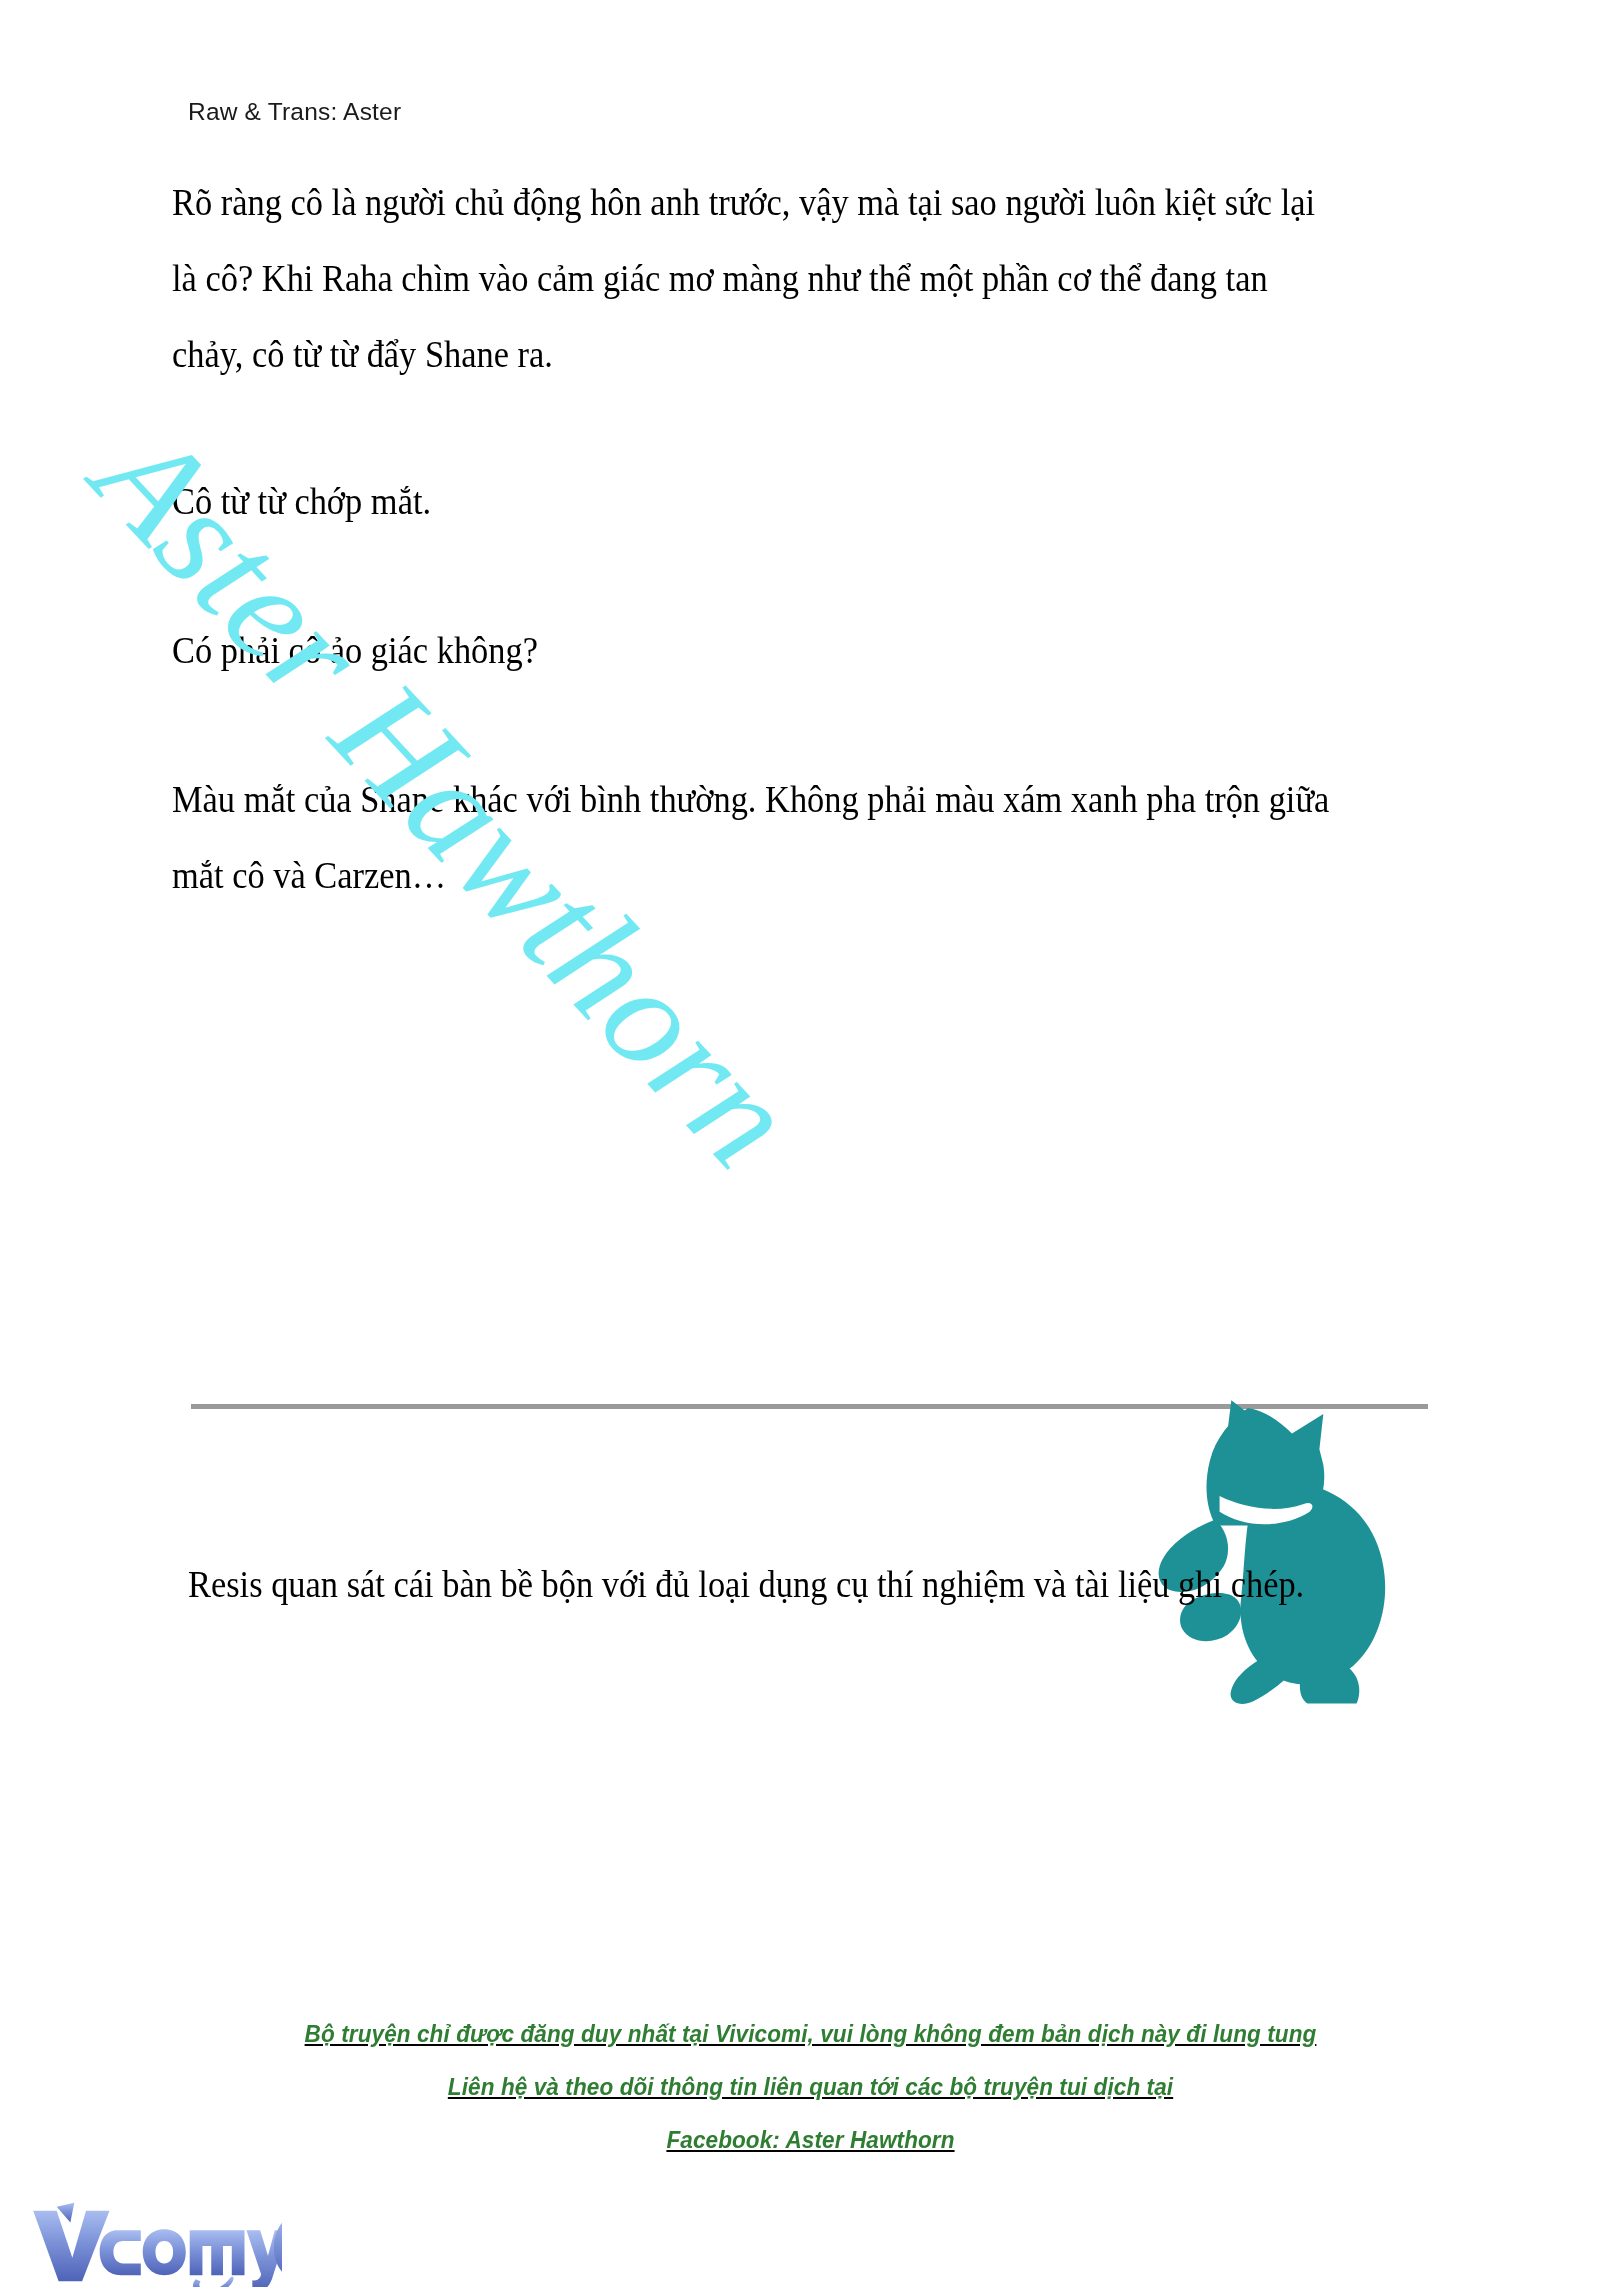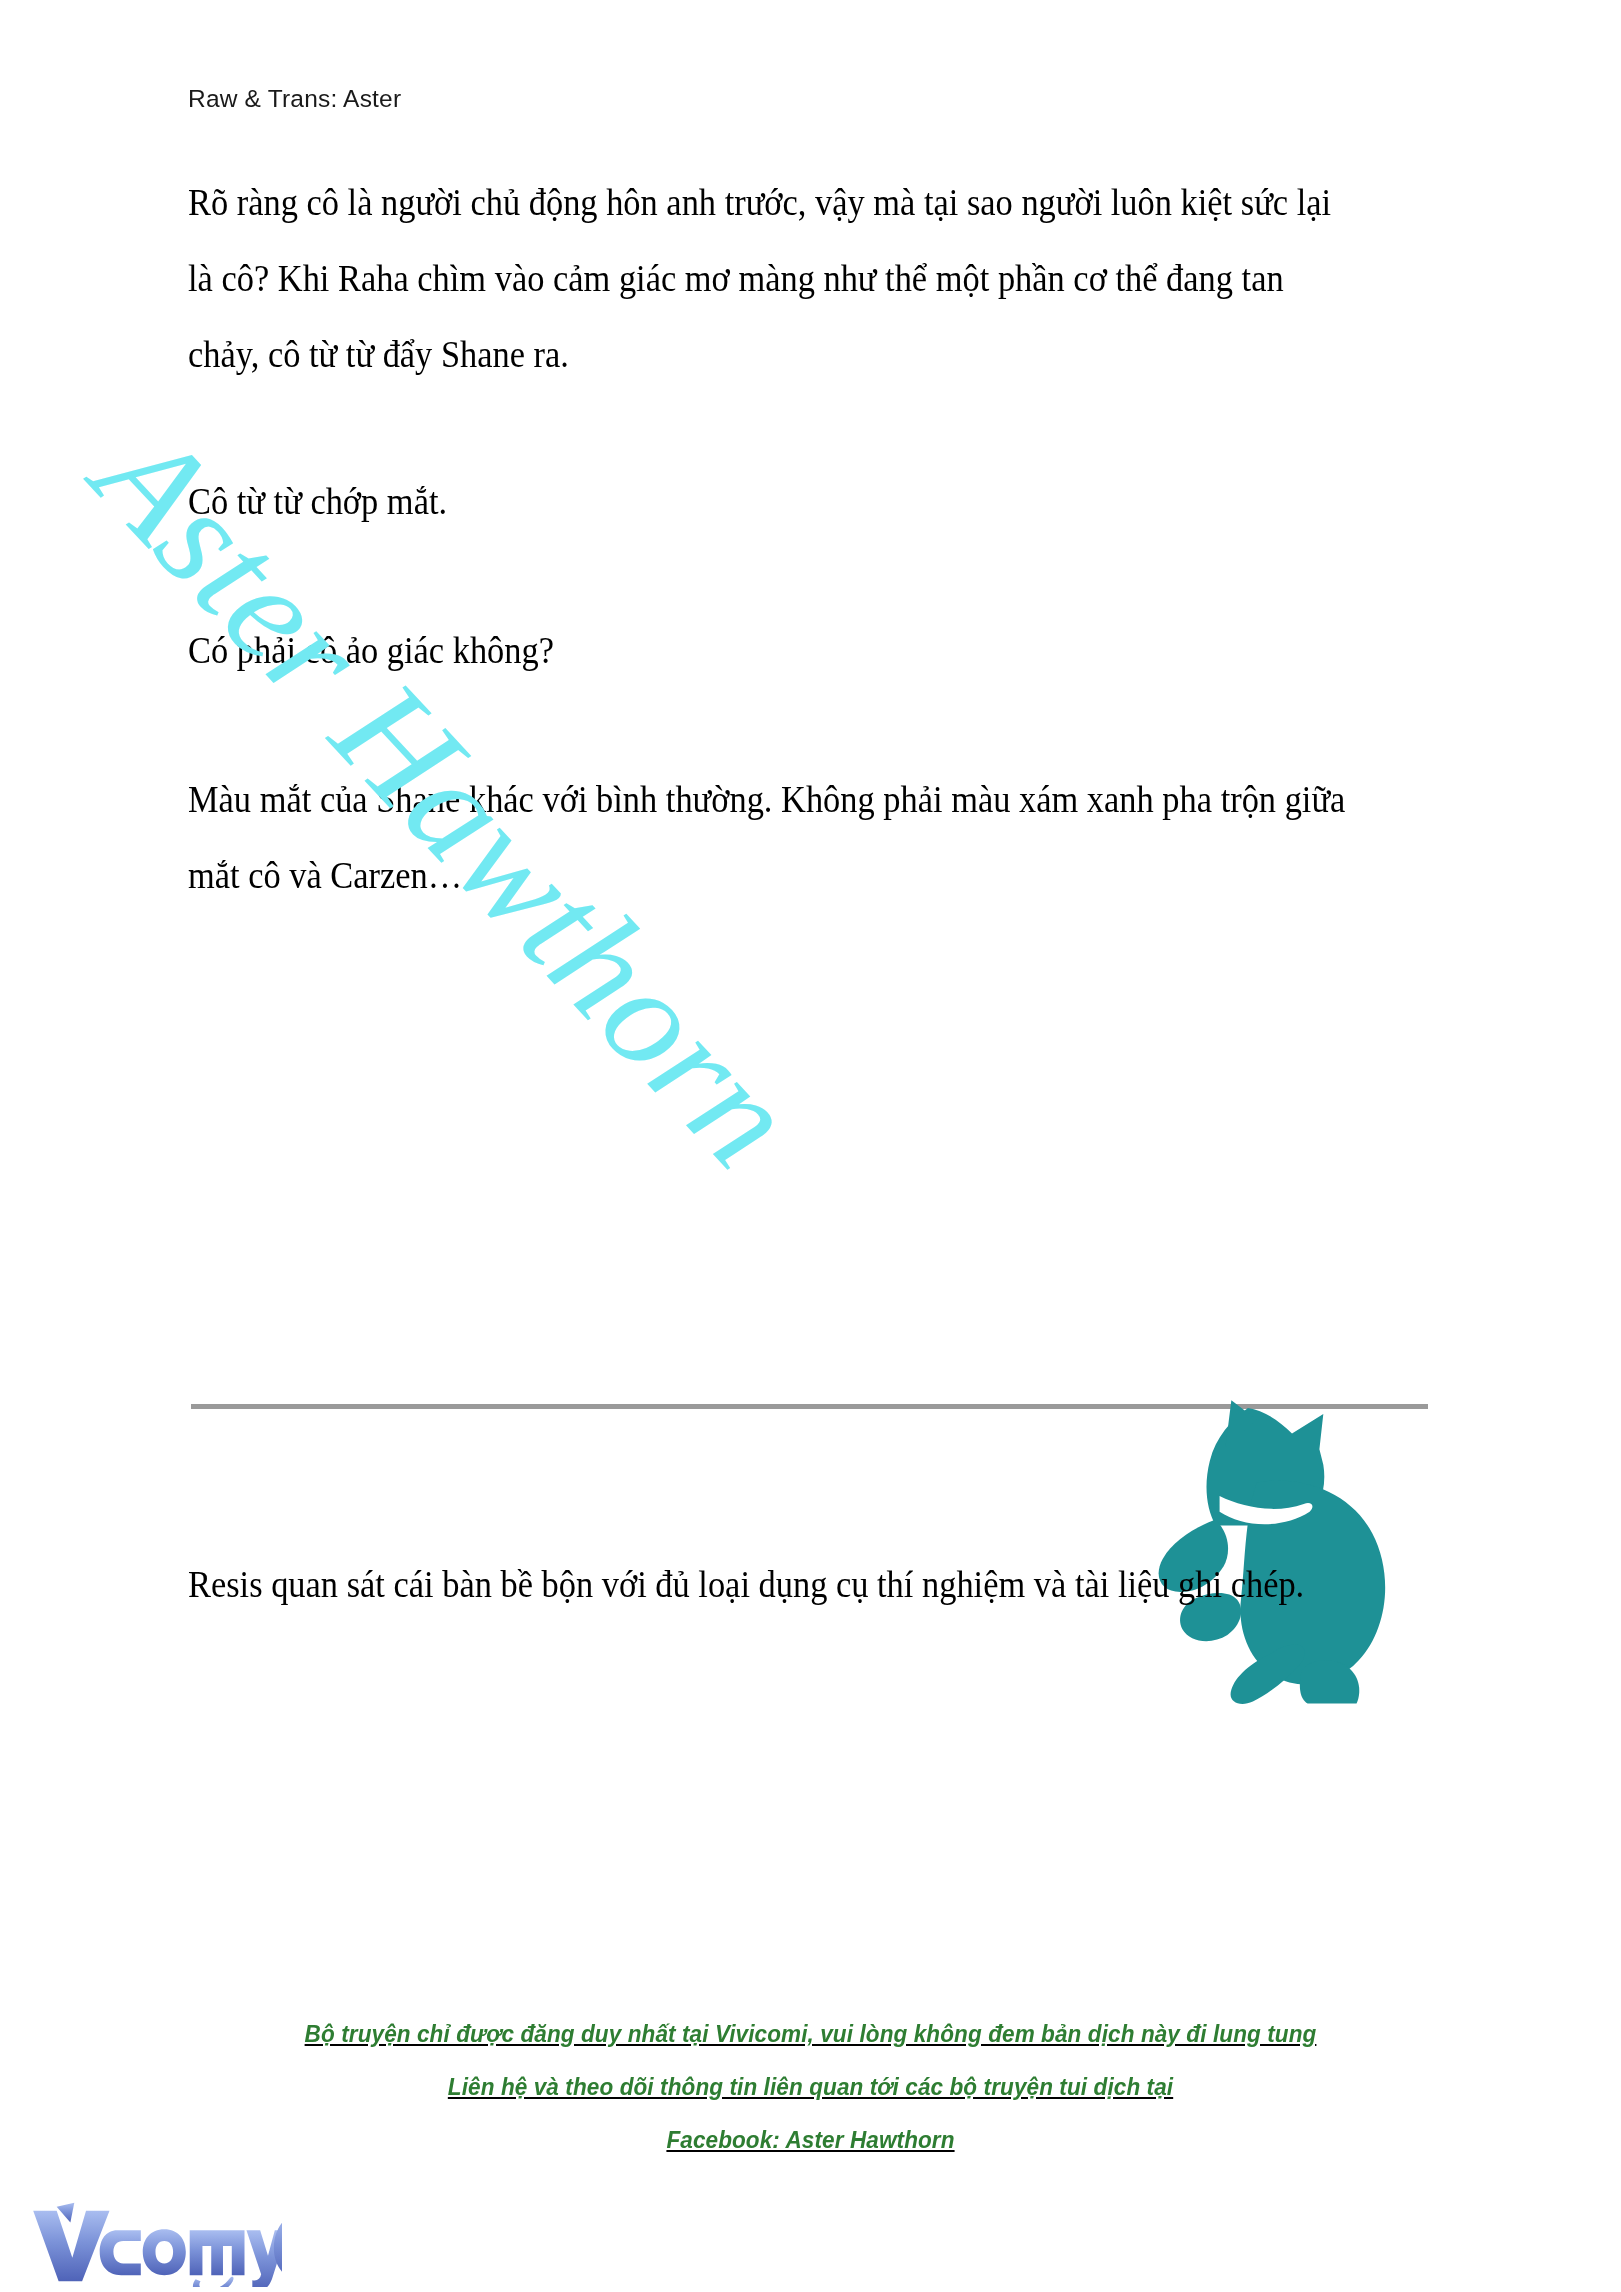--- a/index.html
+++ b/index.html
@@ -18,21 +18,21 @@
   .page {
     position: absolute;
     inset: 0;
     background: #ffffff;
   }
 
   
   .doc-header {
     position: absolute;
     left: 188px;
-    top: 85px;
+    top: 98px;
     font-family: "Liberation Sans", "DejaVu Sans", sans-serif;
     font-size: 24.5px;
     color: #1a1a1a;
     letter-spacing: 0.2px;
     white-space: nowrap;
   }
 
   
   .watermark {
     position: absolute;
@@ -54,21 +54,21 @@
     font-size: 145px;
     line-height: 1;
     color: #72e9f2;
     white-space: nowrap;
     letter-spacing: 1px;
   }
 
   
   .body-text {
     position: absolute;
-    left: 188px;
+    left: 172px;
     top: 165px;
     width: 1255px;
     z-index: 2;
   }
   .para {
     font-size: 37px;
     line-height: 76px;
     color: #000000;
     font-family: "Liberation Serif", "DejaVu Serif", serif;
     transform: scaleX(0.93);

